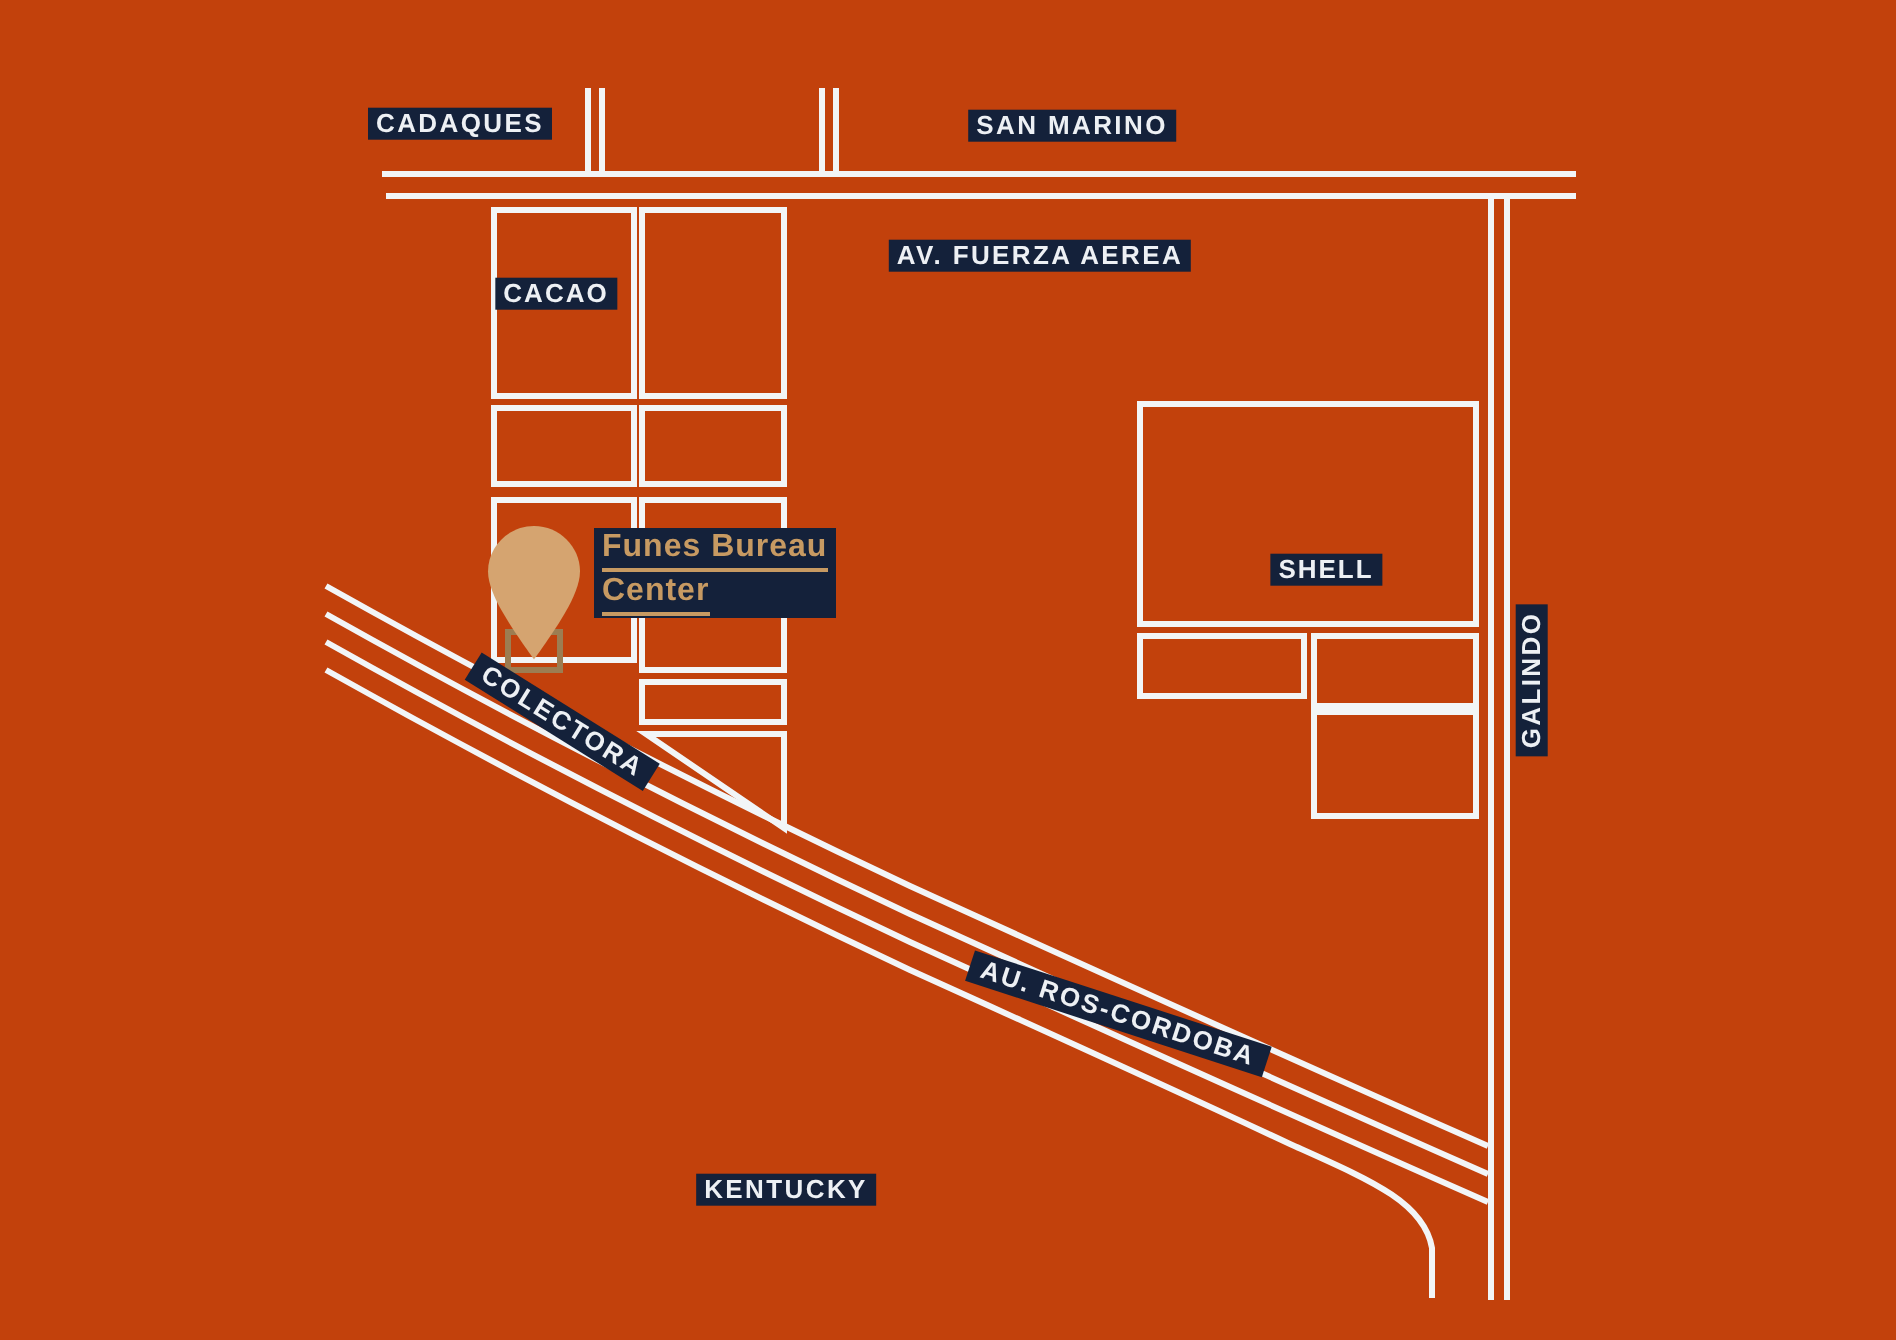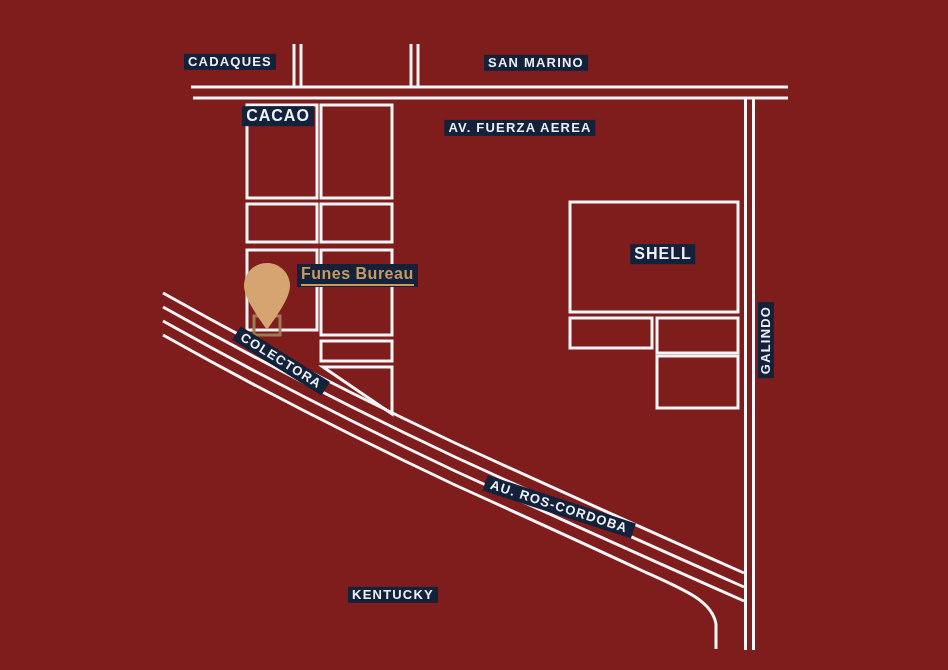--- a/index.html
+++ b/index.html
@@ -1,34 +1,34 @@
 <!DOCTYPE html>
 <html><head>
 <meta charset="utf-8">
 <style>
   html,body{margin:0;padding:0;background:#14213A;}
   .stage{
     position:relative;width:948px;height:670px;overflow:hidden;
-    background:#7f1d1d;
+    background:#c2410c;
     font-family:"Liberation Sans", sans-serif;
   }
   .stage svg{position:absolute;left:0;top:0;}
   .lbl{
     position:absolute;
     color:#EDF0F4;
     font-weight:bold;
     letter-spacing:1.2px;
     font-size:13px;
     white-space:nowrap;
     transform:translate(-50%,-50%);
     background:#14213A;
     padding:1px 4px;
     line-height:1.1;
   }
-  .lbl.small{font-size:16px;letter-spacing:1px;}
+  .lbl.small{font-size:13px;letter-spacing:1px;margin-top:31px;}
   .lbl.rot-galindo{transform:translate(-50%,-50%) rotate(-90deg);}
   .lbl.rot-colectora{transform:translate(-50%,-50%) rotate(32deg);padding:1px 6px;}
   .lbl.rot-cordoba{transform:translate(-50%,-50%) rotate(18deg);padding:1px 6px;}
   .location-name{
     position:absolute;
     left:297px;top:264px;
     background:#14213A;
     padding:2px 4px 0 4px;
     color:#C79A62;
     font-size:16px;
@@ -114,15 +114,16 @@
   <div class="lbl" style="left:520px;top:128px;text-align:center;">AV. FUERZA AEREA</div>
   <div class="lbl small" style="left:278px;top:116px;">CACAO</div>
   <div class="lbl small" style="left:663px;top:254px;">SHELL</div>
   <div class="lbl rot-galindo" style="left:766px;top:340px;">GALINDO</div>
   <div class="lbl rot-colectora" style="left:281px;top:361px;">COLECTORA</div>
   <div class="lbl rot-cordoba" style="left:559px;top:507px;">AU. ROS-CORDOBA</div>
   <div class="lbl" style="left:393px;top:595px;">KENTUCKY</div>
 
   <div class="location-name">
     <span class="l1"><span class="line">Funes Bureau</span></span>
+    <span class="l2"><span class="line">Center</span></span>
   </div>
 
 </div>
 
 </body></html>

